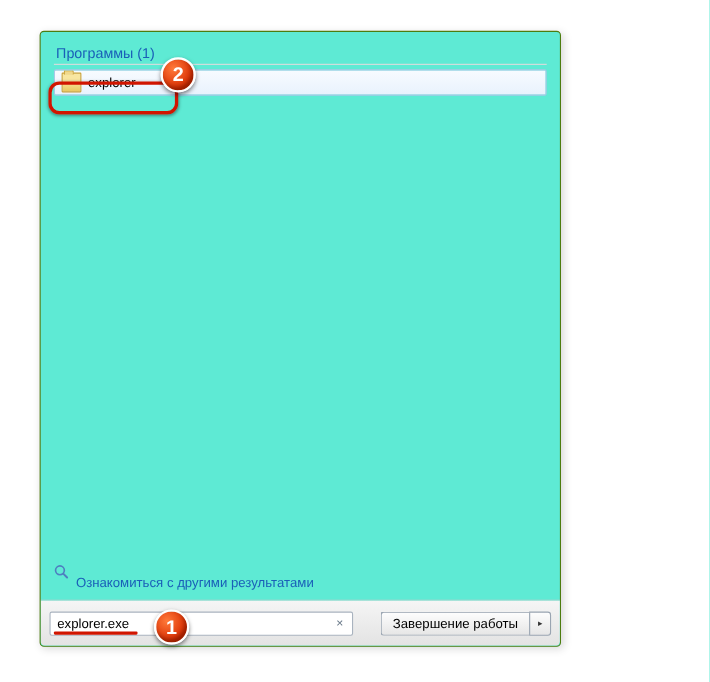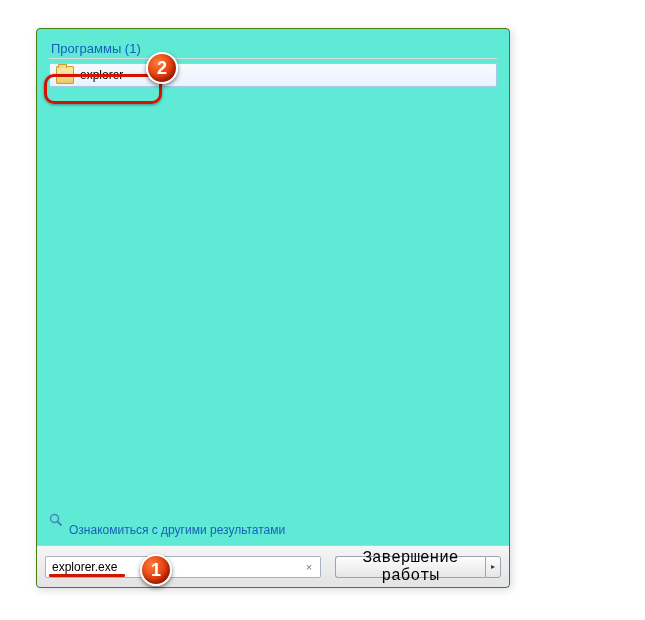--- a/index.html
+++ b/index.html
@@ -133,22 +133,22 @@
       display: flex;
       height: 22px;
       margin-left: auto;
     }
     .shutdown-btn {
       background: linear-gradient(to bottom, #fdfdfd, #e6e6e6);
       border: 1px solid #9aa5b2;
       border-right: none;
       border-radius: 3px 0 0 3px;
       padding: 0 10px;
-      font-size: 16px;
-      font-family: Liberation Mono, monospace;
+      font-size: 12px;
+      font-family: Liberation Sans, sans-serif;
       cursor: pointer;
       display: flex;
       align-items: center;
     }
     .shutdown-arrow {
       width: 20px;
       background: linear-gradient(to bottom, #fdfdfd, #e6e6e6);
       border: 1px solid #9aa5b2;
       border-radius: 0 3px 3px 0;
       cursor: pointer;

